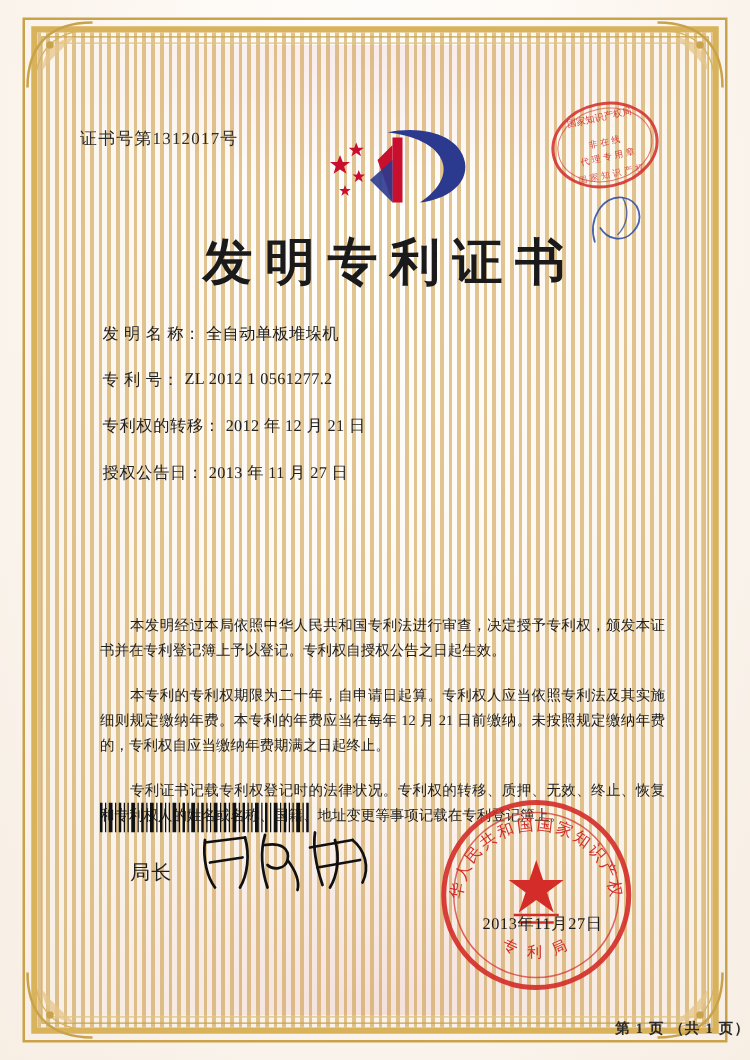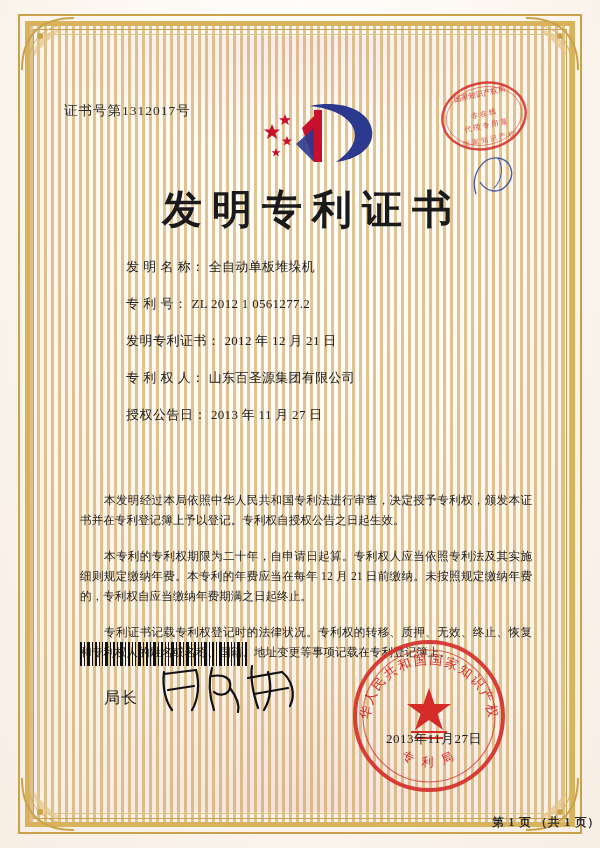--- a/index.html
+++ b/index.html
@@ -130,25 +130,24 @@
   }
 
   .fields {
     position: absolute;
     left: 38px;
     right: 20px;
     top: 218px;
   }
   .field-row {
     display: flex;
-    align-items: center;
+    align-items: flex-start;
     margin-bottom: 19px;
     font-size: 13px;
     color: #222;
-    padding-left: 44px;
   }
   .field-label {
     white-space: nowrap;
     letter-spacing: 0.5px;
   }
   .field-value {
     margin-left: 4px;
     letter-spacing: 0.3px;
   }
 
@@ -296,26 +295,22 @@
     <div class="fields">
       <div class="field-row">
         <span class="field-label">发 明 名 称：</span>
         <span class="field-value">全自动单板堆垛机</span>
       </div>
       <div class="field-row">
         <span class="field-label">专 利 号：</span>
         <span class="field-value">ZL 2012 1 0561277.2</span>
       </div>
       <div class="field-row">
-        <span class="field-label">发明专利证书：</span>
+        <span class="field-label">专利权的转移：</span>
         <span class="field-value">2012 年 12 月 21 日</span>
-      </div>
-      <div class="field-row">
-        <span class="field-label">专 利 权 人：</span>
-        <span class="field-value">山东百圣源集团有限公司</span>
       </div>
       <div class="field-row">
         <span class="field-label">授权公告日：</span>
         <span class="field-value">2013 年 11 月 27 日</span>
       </div>
     </div>
 
     <div class="body-text">
       <p>本发明经过本局依照中华人民共和国专利法进行审查，决定授予专利权，颁发本证书并在专利登记簿上予以登记。专利权自授权公告之日起生效。</p>
       <p>本专利的专利权期限为二十年，自申请日起算。专利权人应当依照专利法及其实施细则规定缴纳年费。本专利的年费应当在每年 12 月 21 日前缴纳。未按照规定缴纳年费的，专利权自应当缴纳年费期满之日起终止。</p>

